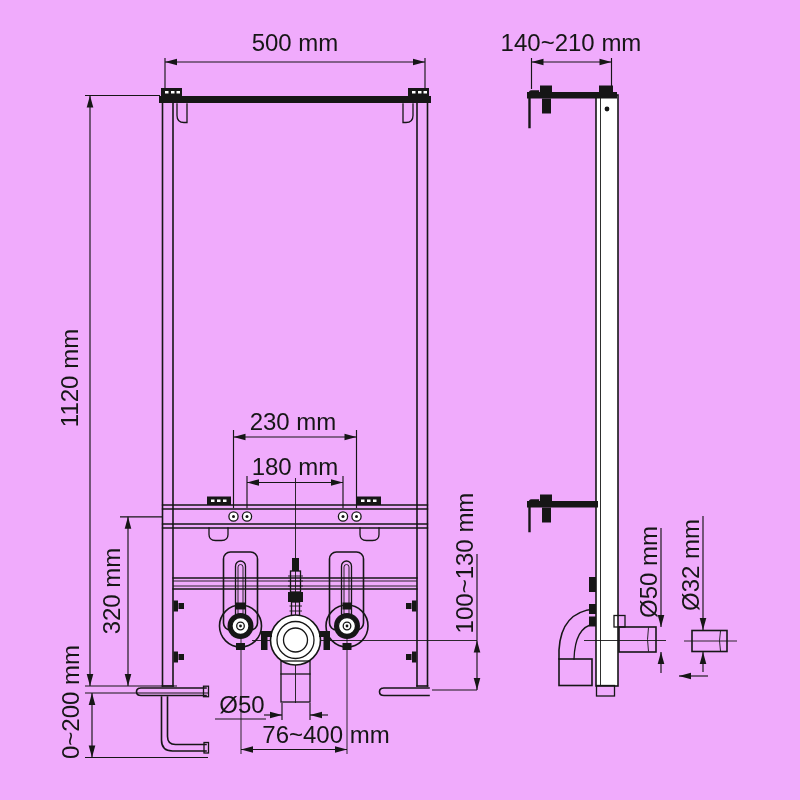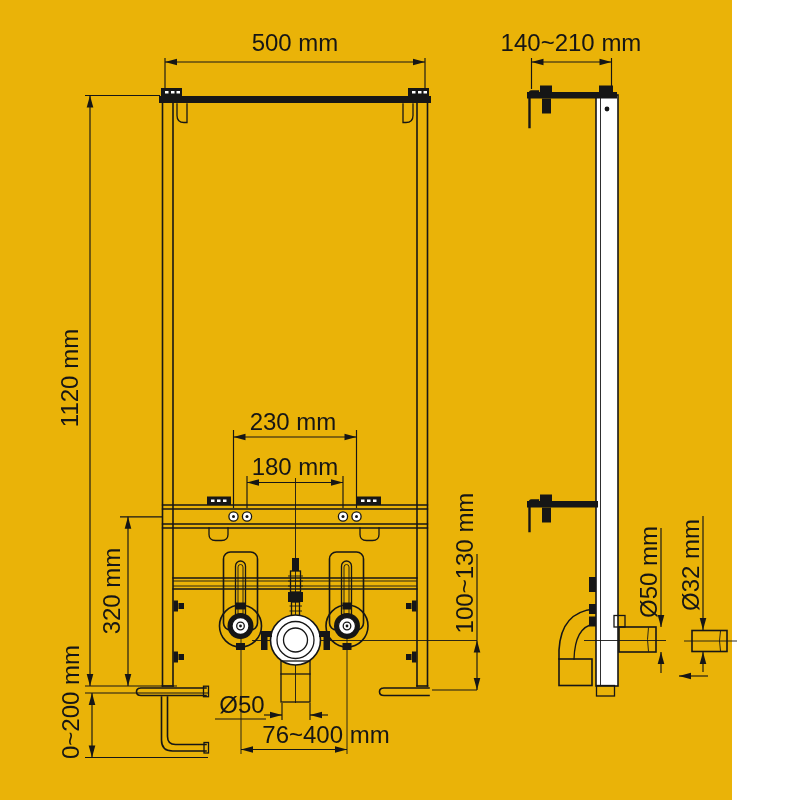--- a/index.html
+++ b/index.html
@@ -1,16 +1,16 @@
 <!DOCTYPE html>
 <html><head>
 <meta charset="utf-8">
 <style>
   html,body{margin:0;padding:0;background:#ffffff;}
-  .stage{width:732px;height:800px;background:#eab308;position:relative;}
+  .stage{width:800px;height:800px;background:#f0abfc;position:relative;}
   svg{display:block;}
   .o  {stroke:#161616;fill:none;stroke-width:1.6;stroke-linecap:square;}
   .o2 {stroke:#161616;fill:none;stroke-width:1.3;stroke-linecap:square;}
   .dim{stroke:#161616;fill:none;stroke-width:1.15;stroke-linecap:butt;}
   .cl {stroke:#161616;fill:none;stroke-width:0.9;}
   .blk{fill:#161616;stroke:none;}
   .wfill{fill:#ffffff;}
   .ws {fill:#ffffff;stroke:none;}
   text{font-family:"Liberation Sans",sans-serif;font-size:24px;fill:#161616;}
   .lbl{text-anchor:middle;dominant-baseline:central;}

